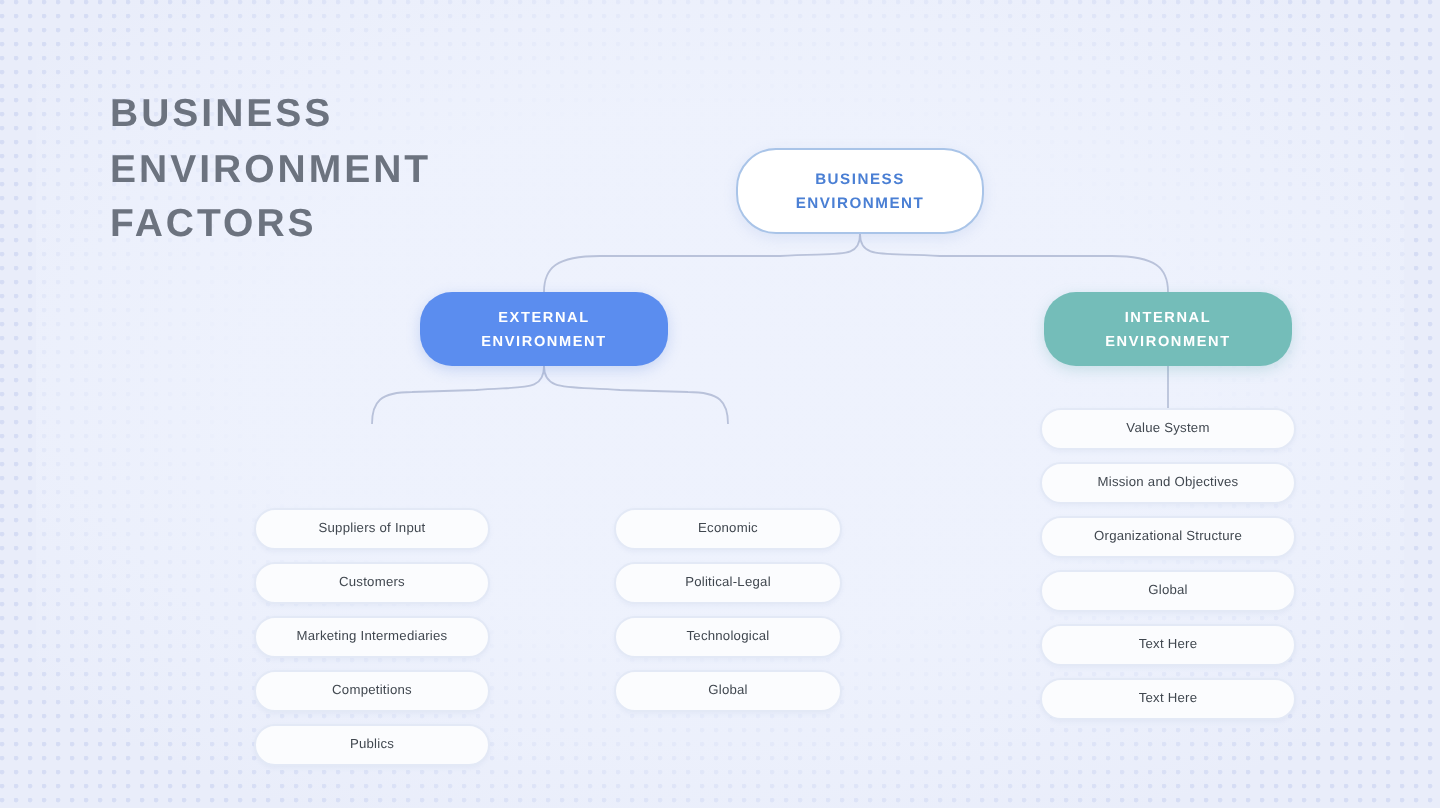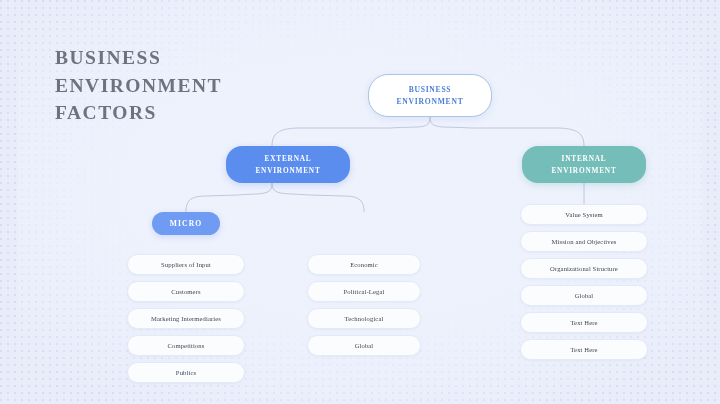--- a/index.html
+++ b/index.html
@@ -16,21 +16,20 @@
 
   #canvas {
     position: relative;
     width: 720px;
     height: 404px;
     background-color: #e9edfa;
     background-image:
       radial-gradient(circle at 1px 1px, rgba(168,184,230,0.30) 1px, transparent 1.4px);
     background-size: 7px 7px;
     overflow: hidden;
-    font-family: Liberation Serif, serif;
   }
 
   
   #wash {
     position: absolute;
     left: 18px;
     top: 0px;
     width: 684px;
     height: 404px;
     background: radial-gradient(ellipse 66% 62% at 50% 46%,
@@ -170,33 +169,30 @@
     <path d="M 272 183 C 272 196, 284 193, 310 195 L 344 196 C 360 196, 364 201, 364 212"></path>
 
     <line x1="584" y1="183" x2="584" y2="204"></line>
   </svg>
 
   <div class="node root" style="left:368px; top:74px; width:124px; height:43px;">
     <span style="white-space: pre-line;">BUSINESS
 ENVIRONMENT</span>
   </div>
 
-  <div class="node branch-ext" style="left:226px; top:146px; width:124px; height:37px;text-align:center;">
+  <div class="node branch-ext" style="left:210px; top:146px; width:124px; height:37px;text-align:center;">
     <span style="white-space: pre-line;">EXTERNAL
 ENVIRONMENT</span>
   </div>
 
   <div class="node branch-int" style="left:522px; top:146px; width:124px; height:37px;">
     <span style="white-space: pre-line;">INTERNAL
 ENVIRONMENT</span>
   </div>
 
-  <div class="node sub" style="left:152px; top:212px; width:68px; height:23px;">
-    <span>MICRO</span>
-  </div>
 
 
   <div class="col" id="col-micro" style="left:127px; top:254px; width:118px;">
       <div class="leaf">
         <span>Suppliers of Input</span>
       </div>
       <div class="leaf">
         <span>Customers</span>
       </div>
       <div class="leaf">

